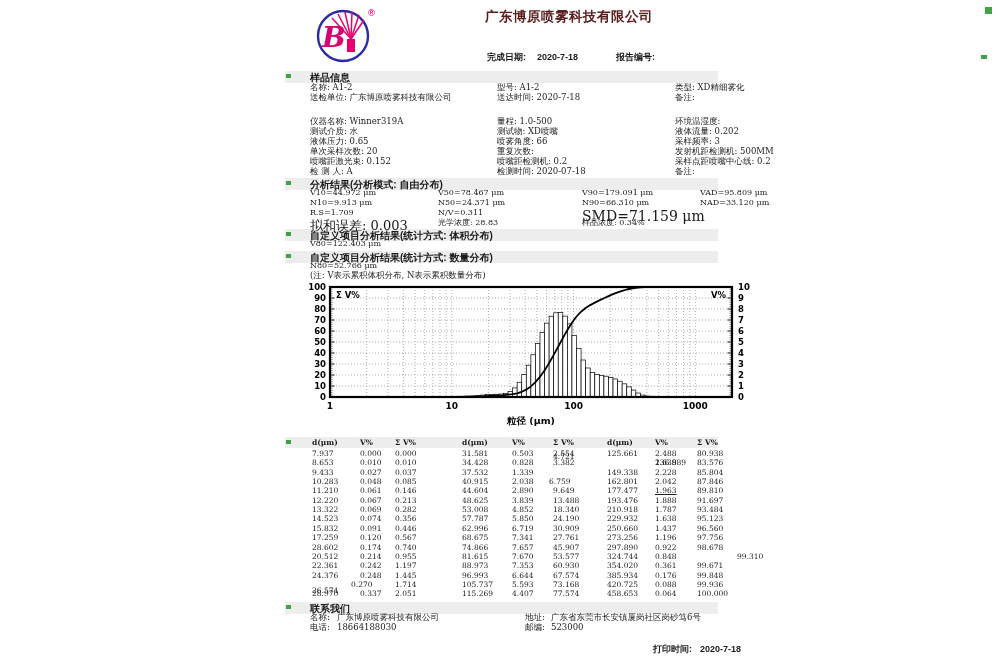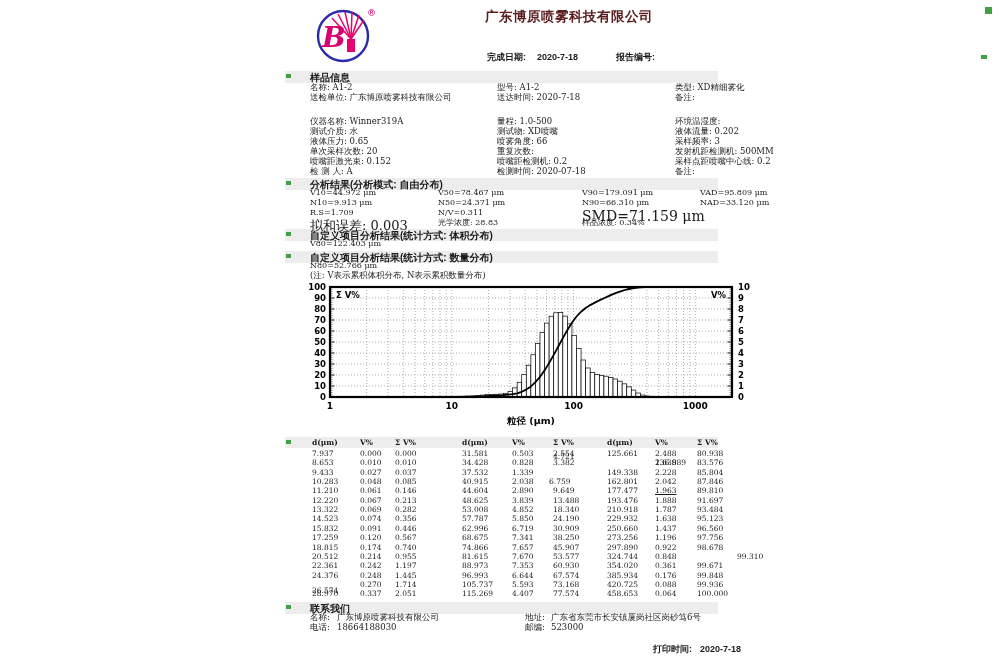--- a/index.html
+++ b/index.html
@@ -372,25 +372,25 @@
       <span class="tcell" style="left: 227px; top: 87.8px;">6.719</span>
       <span class="tcell" style="left: 268px; top: 87.8px;">30.909</span>
       <span class="tcell" style="left: 322px; top: 87.8px;">250.660</span>
       <span class="tcell" style="left: 370px; top: 87.8px;">1.437</span>
       <span class="tcell" style="left: 412px; top: 87.8px;">96.560</span>
       <span class="tcell" style="left: 27px; top: 97.15px;">17.259</span>
       <span class="tcell" style="left: 75px; top: 97.15px;">0.120</span>
       <span class="tcell" style="left: 110px; top: 97.15px;">0.567</span>
       <span class="tcell" style="left: 177px; top: 97.15px;">68.675</span>
       <span class="tcell" style="left: 227px; top: 97.15px;">7.341</span>
-      <span class="tcell" style="left: 268px; top: 97.15px;">38.250</span>
+      <span class="tcell" style="left: 268px; top: 97.15px;">27.761</span>
       <span class="tcell" style="left: 322px; top: 97.15px;">273.256</span>
       <span class="tcell" style="left: 370px; top: 97.15px;">1.196</span>
       <span class="tcell" style="left: 412px; top: 97.15px;">97.756</span>
-      <span class="tcell" style="left: 27px; top: 106.5px;">18.815</span>
+      <span class="tcell" style="left: 27px; top: 106.5px;">28.602</span>
       <span class="tcell" style="left: 75px; top: 106.5px;">0.174</span>
       <span class="tcell" style="left: 110px; top: 106.5px;">0.740</span>
       <span class="tcell" style="left: 177px; top: 106.5px;">74.866</span>
       <span class="tcell" style="left: 227px; top: 106.5px;">7.657</span>
       <span class="tcell" style="left: 268px; top: 106.5px;">45.907</span>
       <span class="tcell" style="left: 322px; top: 106.5px;">297.890</span>
       <span class="tcell" style="left: 370px; top: 106.5px;">0.922</span>
       <span class="tcell" style="left: 412px; top: 106.5px;">98.678</span>
       <span class="tcell" style="left: 27px; top: 115.85px;">20.512</span>
       <span class="tcell" style="left: 75px; top: 115.85px;">0.214</span>
@@ -413,21 +413,21 @@
       <span class="tcell" style="left: 27px; top: 134.55px;">24.376</span>
       <span class="tcell" style="left: 75px; top: 134.55px;">0.248</span>
       <span class="tcell" style="left: 110px; top: 134.55px;">1.445</span>
       <span class="tcell" style="left: 177px; top: 134.55px;">96.993</span>
       <span class="tcell" style="left: 227px; top: 134.55px;">6.644</span>
       <span class="tcell" style="left: 268px; top: 134.55px;">67.574</span>
       <span class="tcell" style="left: 322px; top: 134.55px;">385.934</span>
       <span class="tcell" style="left: 370px; top: 134.55px;">0.176</span>
       <span class="tcell" style="left: 412px; top: 134.55px;">99.848</span>
       <span class="tcell" style="left: 27px; top: 150px;">26.574</span>
-      <span class="tcell" style="left: 75px; top: 143.9px;">0.270</span>
+      <span class="tcell" style="left: 66px; top: 143.9px;">0.270</span>
       <span class="tcell" style="left: 110px; top: 143.9px;">1.714</span>
       <span class="tcell" style="left: 177px; top: 143.9px;">105.737</span>
       <span class="tcell" style="left: 227px; top: 143.9px;">5.593</span>
       <span class="tcell" style="left: 268px; top: 143.9px;">73.168</span>
       <span class="tcell" style="left: 322px; top: 143.9px;">420.725</span>
       <span class="tcell" style="left: 370px; top: 143.9px;">0.088</span>
       <span class="tcell" style="left: 412px; top: 143.9px;">99.936</span>
       <span class="tcell" style="left: 27px; top: 153.25px;">28.970</span>
       <span class="tcell" style="left: 75px; top: 153.25px;">0.337</span>
       <span class="tcell" style="left: 110px; top: 153.25px;">2.051</span>

